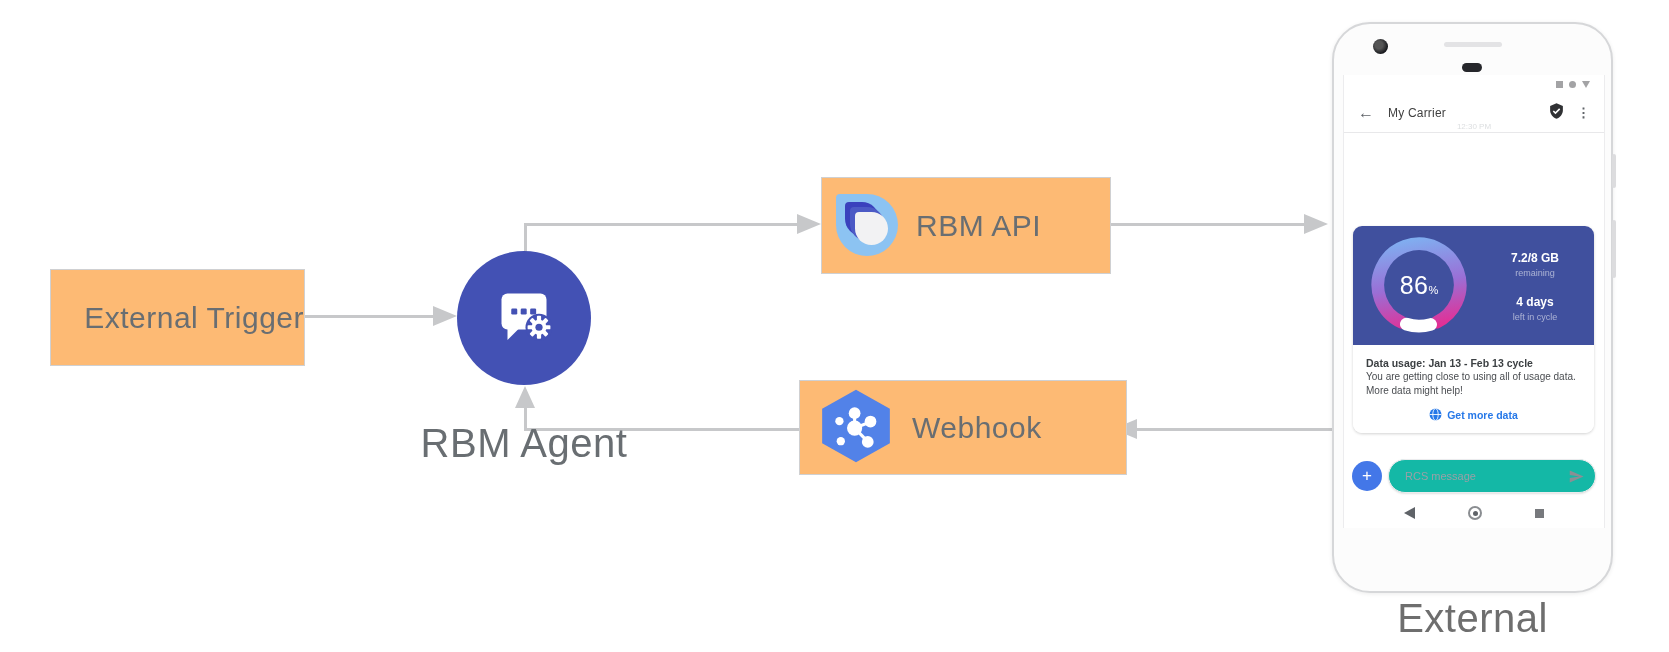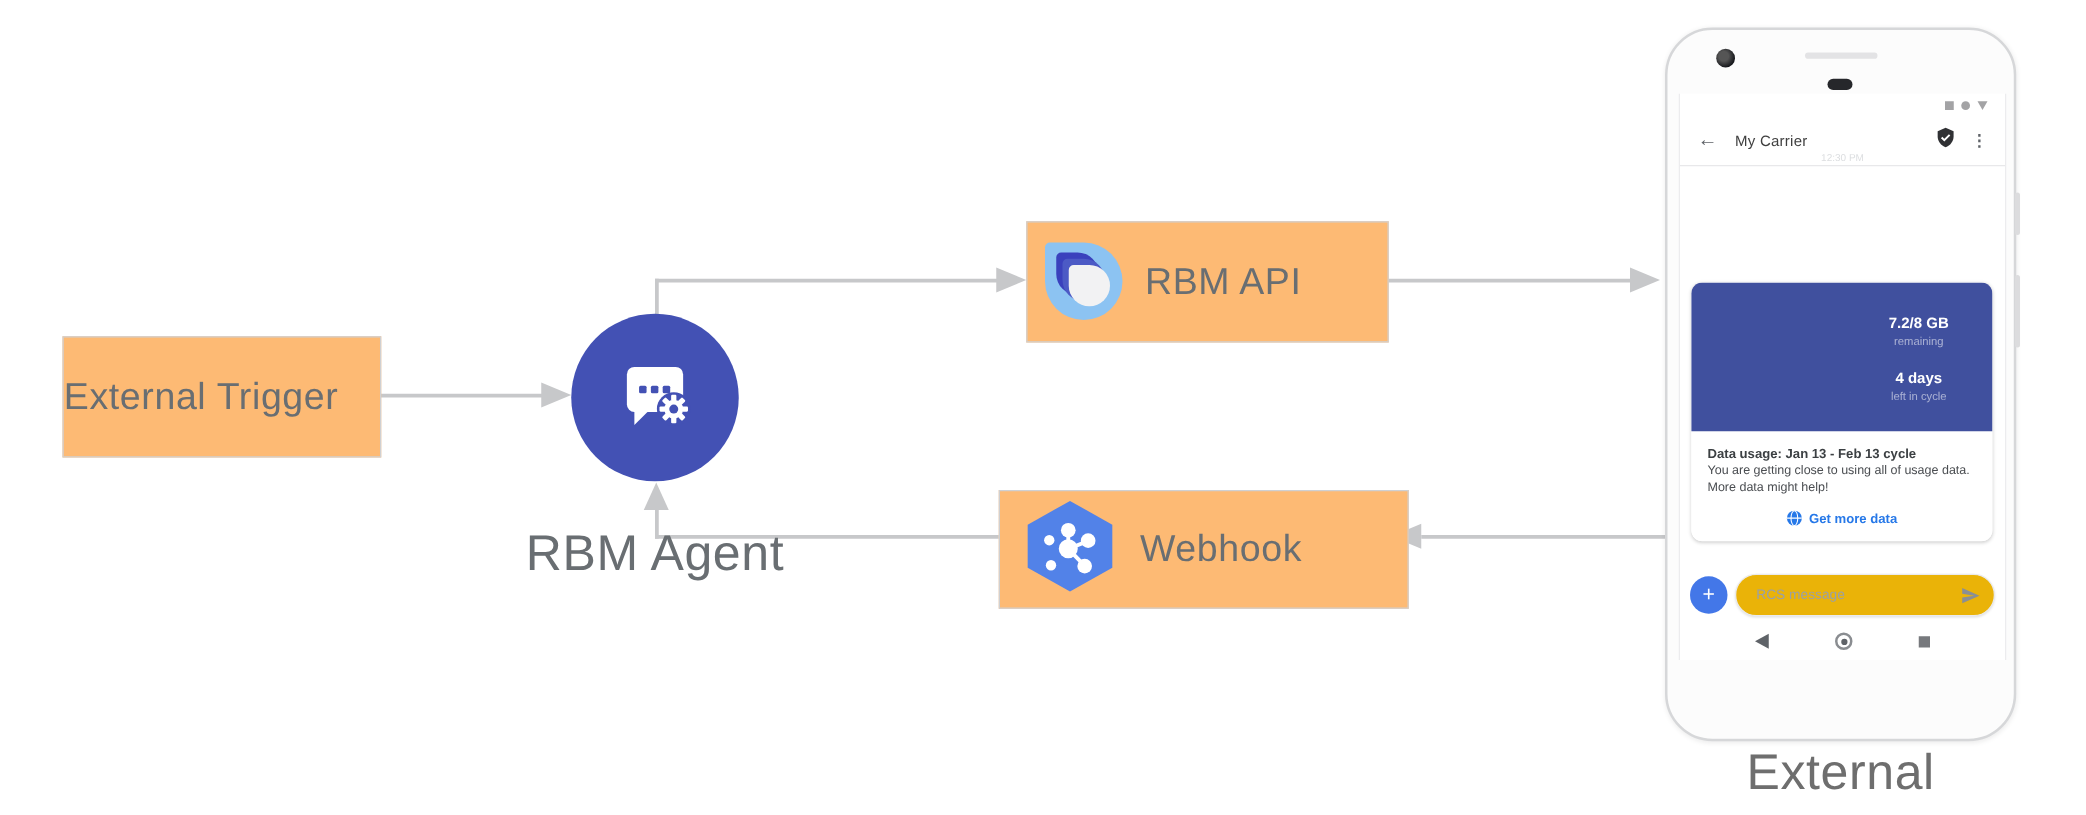--- a/index.html
+++ b/index.html
@@ -3,23 +3,23 @@
 <meta charset="utf-8">
 <style>
   html,body{margin:0;padding:0;background:#fff;}
   #canvas{position:relative;width:1669px;height:652px;background:#fff;overflow:hidden;
           font-family:"Liberation Sans",sans-serif;}
 
   
   .dbox{position:absolute;border:1.5px solid var(--box-border);background:#fdba74;
         display:flex;align-items:center;color:var(--label-gray);}
   .dbox .btxt{font-size:30px;font-weight:300;letter-spacing:.5px;color:var(--label-gray);}
-  #ext-box{left:50px;top:269px;width:253px;height:95px;justify-content:flex-start;}
+  #ext-box{left:50px;top:269px;width:253px;height:95px;justify-content:flex-end;}
   #api-box{left:821px;top:177px;width:274px;height:95px;padding-left:14px;gap:14px;}
-  #hook-box{left:799px;top:380px;width:312px;height:93px;padding-left:14px;gap:14px;margin-top:12px;}
+  #hook-box{left:799px;top:380px;width:312px;height:93px;padding-left:14px;gap:14px;}
   .dlabel{position:absolute;font-size:40px;font-weight:300;color:var(--label-gray);
           letter-spacing:.5px;text-align:center;}
   #agent-label{left:404px;top:421px;width:240px;}
   #messages-label{left:1332px;top:596px;width:281px;color:#6e6e6e;}
 
   
   .seg{position:absolute;background:var(--arrow-gray);}
   .ah{position:absolute;width:0;height:0;}
   .ah.right{border-top:10px solid transparent;border-bottom:10px solid transparent;
             border-left:24px solid var(--arrow-gray);}
@@ -89,21 +89,21 @@
   .stat-gap{height:14px;}
   #card-white{background:#fff;padding:11px 13px 12px;}
   #cw-title{font-size:10.5px;font-weight:bold;color:#3c4043;line-height:14px;}
   .cw-body{font-size:10px;color:#4a4d51;line-height:14px;}
   #cw-action{margin-top:10px;display:flex;align-items:center;justify-content:center;gap:5px;}
   #cw-action span{font-size:10.5px;font-weight:bold;color:var(--blue-link);}
 
   #compose{position:absolute;left:8px;top:384px;width:244px;display:flex;align-items:center;gap:6px;}
   #plus-btn{width:30px;height:30px;border-radius:50%;background:var(--blue-avatar);color:#fff;
             display:flex;align-items:center;justify-content:center;font-size:17px;font-weight:300;}
-  #pill{flex:1;height:34px;background:#eab308;border:1px solid #ebebed;border-radius:17px;
+  #pill{flex:1;height:34px;background:#14b8a6;border:1px solid #ebebed;border-radius:17px;
         box-shadow:0 1px 2px rgba(0,0,0,.12);display:flex;align-items:center;box-sizing:border-box;}
   #pill input{border:none;outline:none;background:transparent;flex:1;margin-left:14px;
               font-size:11px;color:#3c4043;font-family:"Liberation Sans",sans-serif;}
   #pill input::placeholder{color:#9aa0a6;}
   #send{margin-right:10px;display:flex;}
 
   #navbar{position:absolute;left:0;top:424px;width:100%;height:28px;display:flex;
           align-items:center;justify-content:center;gap:53px;}
   .nav-back{width:0;height:0;border-top:6.5px solid transparent;border-bottom:6.5px solid transparent;
             border-right:11px solid #5f6368;}
@@ -223,20 +223,37 @@
           </svg>
         </span>
         <span class="dots">⋮</span>
       </div>
       <div id="hdr-divider"></div>
       <div id="ghost-time">12:30 PM</div>
 
 
       <div id="card">
         <div id="card-blue">
+          <div id="gauge-wrap">
+            <svg width="98" height="98" viewBox="0 0 100 100">
+              <defs>
+                <linearGradient id="gg" x1="0" y1="0.85" x2="1" y2="0.15">
+                  <stop offset="0" style="stop-color:var(--gauge-blue)"></stop>
+                  <stop offset="0.5" style="stop-color:var(--gauge-purple)"></stop>
+                  <stop offset="0.95" style="stop-color:var(--gauge-pink)"></stop>
+                </linearGradient>
+              </defs>
+              <circle id="gauge-arc" cx="50" cy="50" r="42" fill="none" stroke="url(#gg)" stroke-width="13" stroke-linecap="round" pathLength="100" stroke-dasharray="86 14" transform="rotate(115 50 50)"></circle>
+              <circle cx="50" cy="50" r="42" fill="none" stroke="#fff" stroke-width="13" stroke-linecap="round" pathLength="100" stroke-dasharray="9.5 90.5" stroke-dashoffset="-88.5" transform="rotate(115 50 50)"></circle>
+            </svg>
+            <div id="gauge-txt">
+              <span class="big">86</span>
+              <span class="pct">%</span>
+            </div>
+          </div>
           <div id="card-stats">
             <div class="stat-big">7.2/8 GB</div>
             <div class="stat-sub">remaining</div>
             <div class="stat-gap"></div>
             <div class="stat-big">4 days</div>
             <div class="stat-sub">left in cycle</div>
           </div>
         </div>
         <div id="card-white">
           <div id="cw-title">Data usage: Jan 13 - Feb 13 cycle</div>

